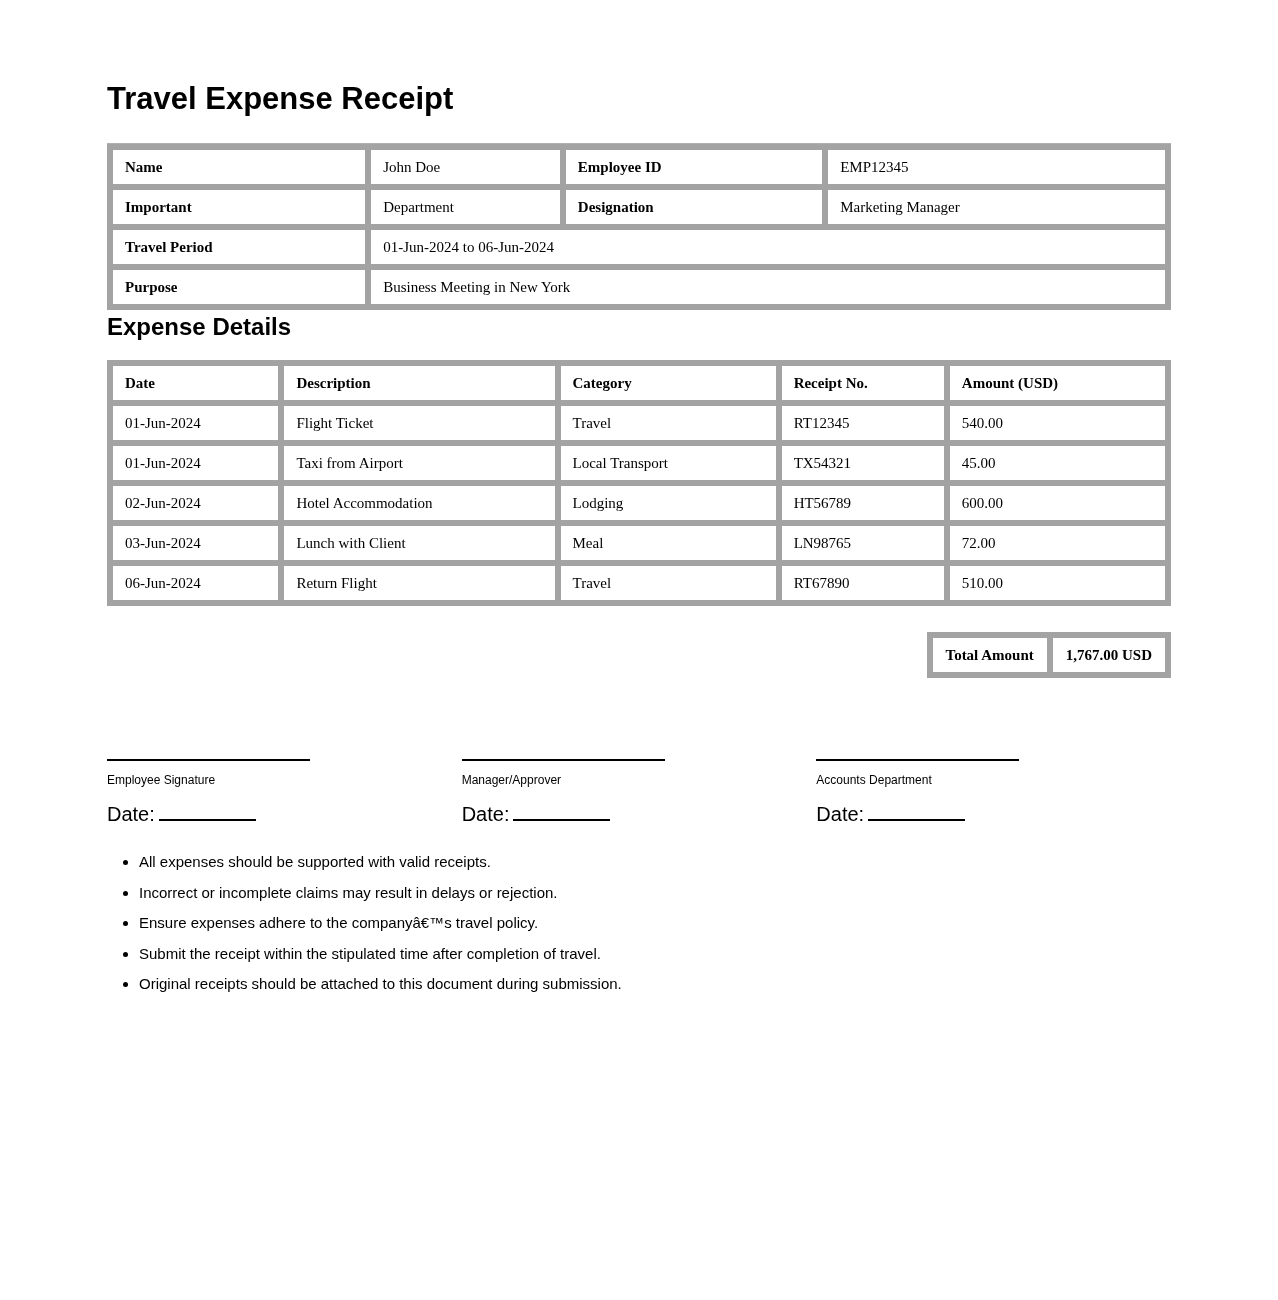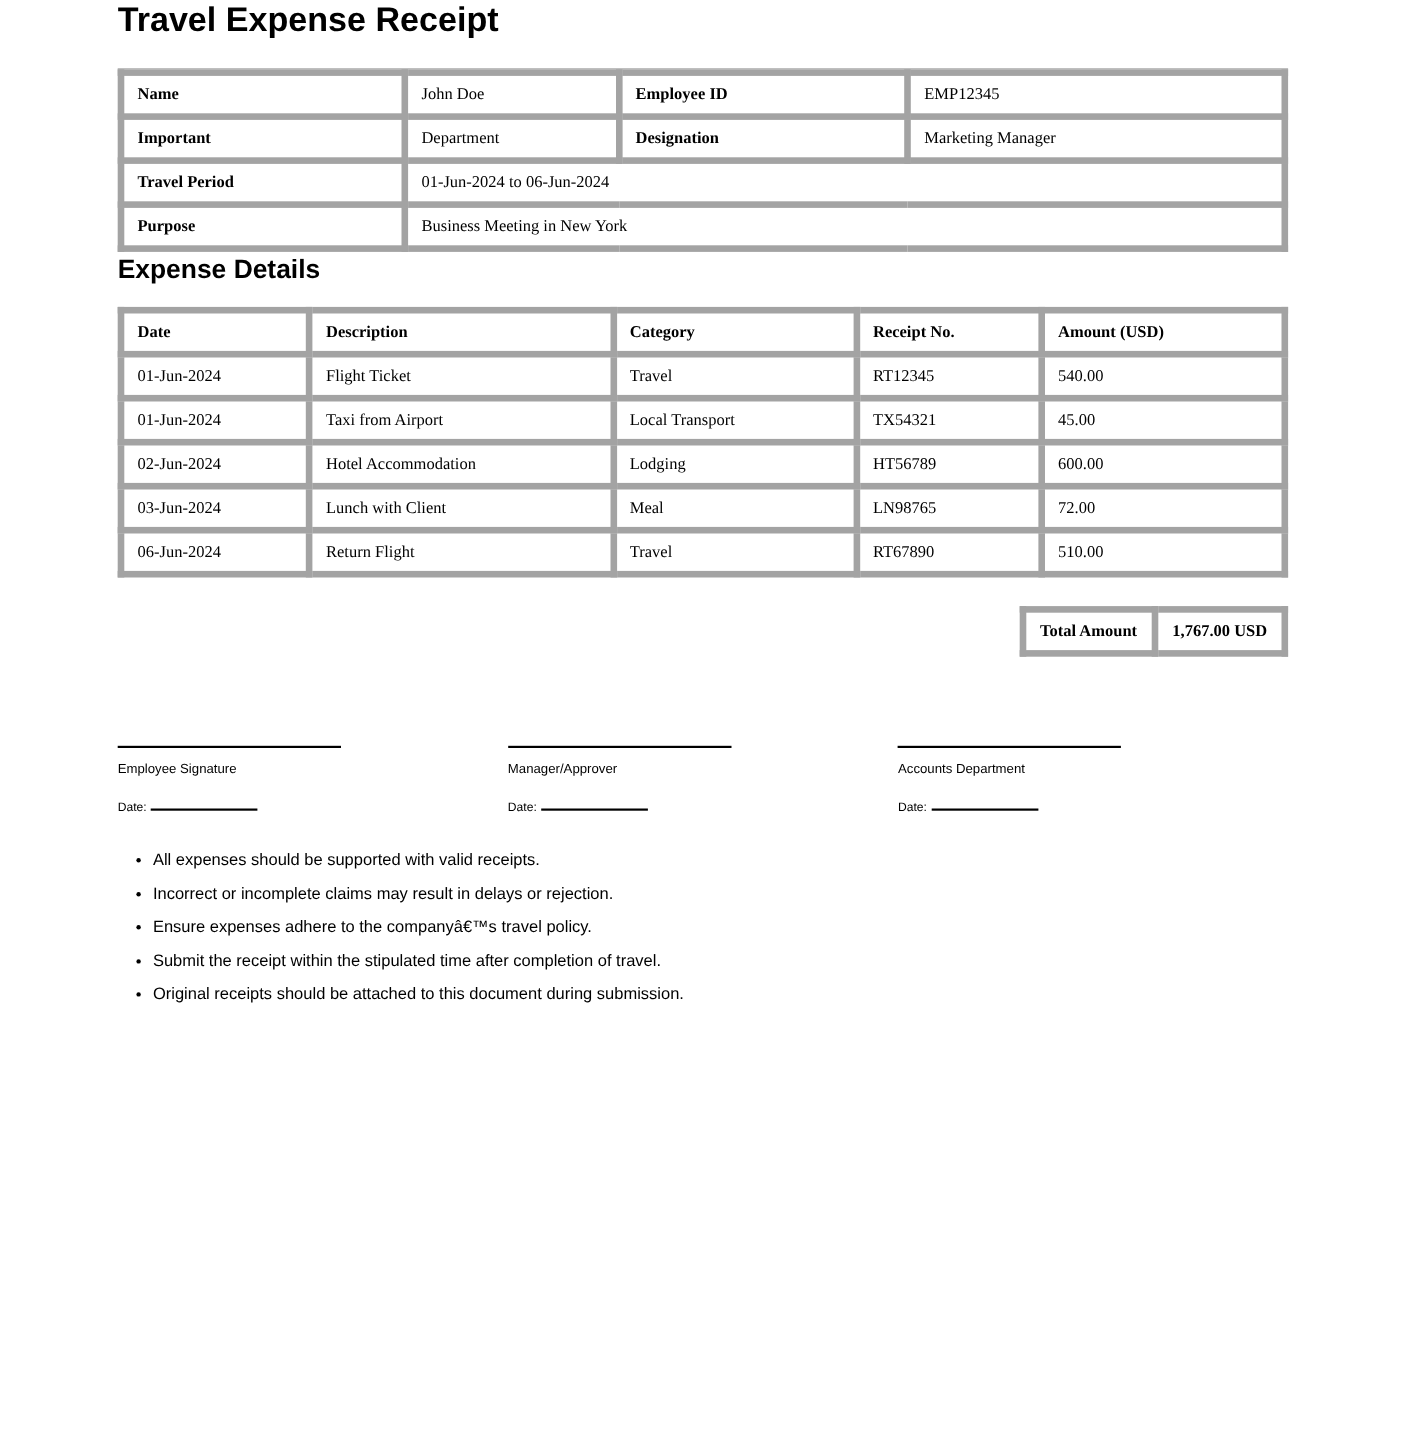--- a/index.html
+++ b/index.html
@@ -2,21 +2,21 @@
 <html><head>
 <meta charset="utf-8">
 <style>
   * { box-sizing: border-box; }
   html, body { margin: 0; padding: 0; background: #fff; }
   body {
     width: 1278px; min-height: 1300px;
     font-family: "Liberation Sans", sans-serif;
     color: #000;
   }
-  .page { width: 1064px; margin: 0 auto; }
+  .page { width: 1064px; margin: 0 auto; padding-top: 81px; }
 
   h1.doc-title { font-size: 31px; line-height: 1.15; margin: 0 0 26px 0; font-weight: bold; }
   hr.title-divider { border: none; border-top: 1px solid #b0b0b0; margin: 0; height: 0; }
 
   h2.section-heading { font-size: 24px; line-height: 1.15; font-weight: bold; }
   h2.employee-heading { margin: 24px 0 23px 0; }
   h2.expense-heading  { margin: 3px 0 20px 0; }
   h2.notes-heading    { margin: 22px 0 0 0; }
 
   table { border-collapse: collapse; width: 100%; font-size: 15px; }
@@ -43,21 +43,21 @@
   table.expense-table col.xc5 { width: 21.0%; }
 
   .total-wrap { display: flex; justify-content: flex-end; margin-top: 26px; }
   table.total-table { width: auto; }
   table.total-table td { font-weight: bold; padding: 8px 13px; min-width: 100px; }
 
   .signature-row { display: flex; margin-top: 81px; }
   .signature-block { flex: 1 1 0; }
   .signature-line { width: 203px; height: 0; border-bottom: 2px solid #000; }
   .signature-label { margin-top: 11px; font-size: 12px; line-height: 17px; }
-  .signature-date  { margin-top: 17px; font-size: 11px; line-height: 17px; }
+  .signature-date  { margin-top: 17px; font-size: 20px; line-height: 17px; }
   .date-line { display: inline-block; width: 97px; border-bottom: 2px solid #000; height: 12px; margin-left: 4px; }
 
   ul.notes-list { margin: 30px 0 0 0; padding-left: 19px; font-size: 15px; line-height: 17.5px; }
   ul.notes-list li { margin: 13px; padding: 0; }
 </style>
 </head>
 <body>
 
 <div class="page">
 

